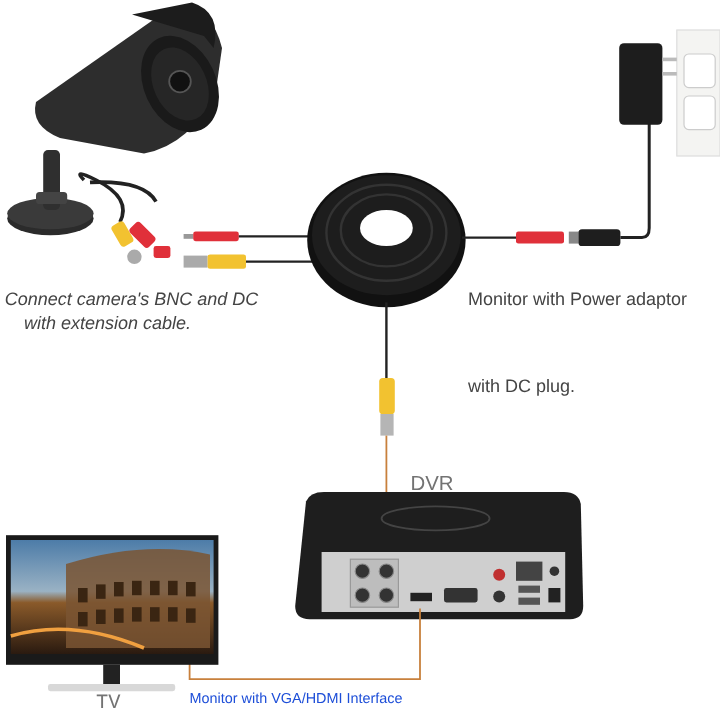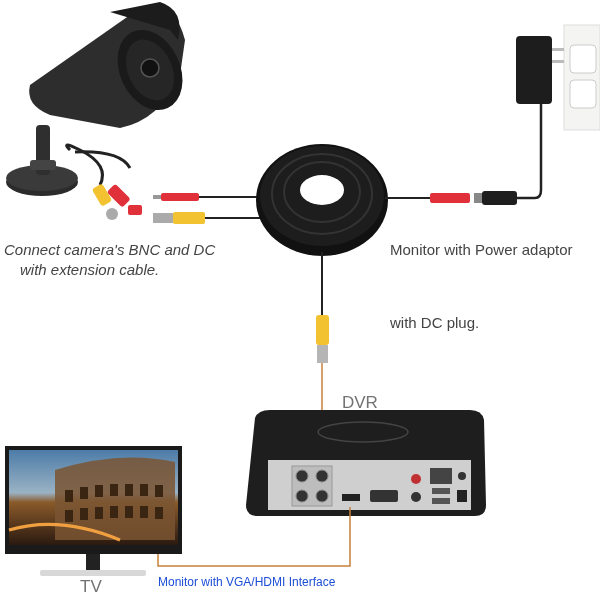--- a/index.html
+++ b/index.html
@@ -127,15 +127,15 @@
 </svg>
 
 <div class="label" style="left:4px;top:240px;font-style:italic;">Connect camera's BNC and DC</div>
 <div class="label" style="left:20px;top:260px;font-style:italic;">with extension cable.</div>
 
 <div class="label" style="left:390px;top:240px;">Monitor with Power adaptor</div>
 <div class="label" style="left:390px;top:277px;margin-top:36px;">with DC plug.</div>
 
 <div class="label big" style="left:342px;top:393px;">DVR</div>
 
-<div class="label big" style="left:80px;top:577px;">TV</div>
+<div class="label big" style="left:80px;top:577px;font-family:Liberation Mono, monospace;">TV</div>
 
 <div class="label small" style="left:158px;top:572px;">Monitor with VGA/HDMI Interface</div>
 
 </body></html>

